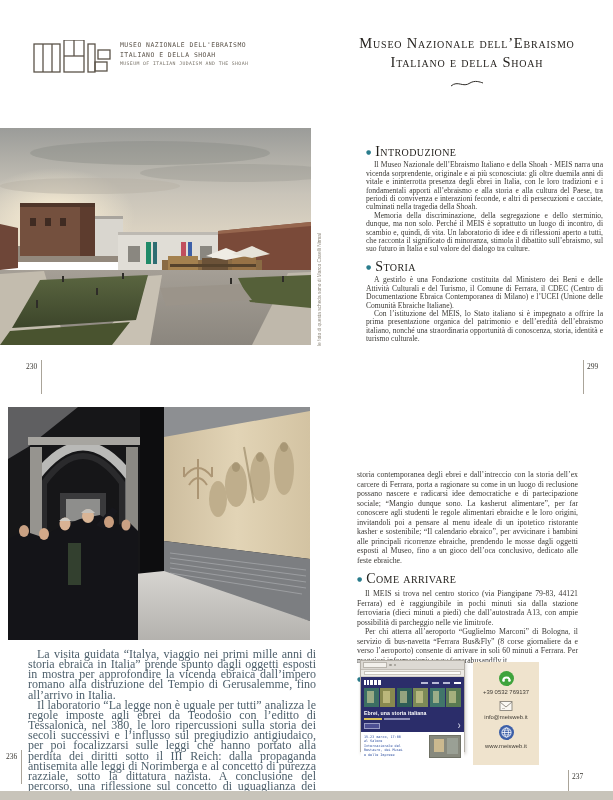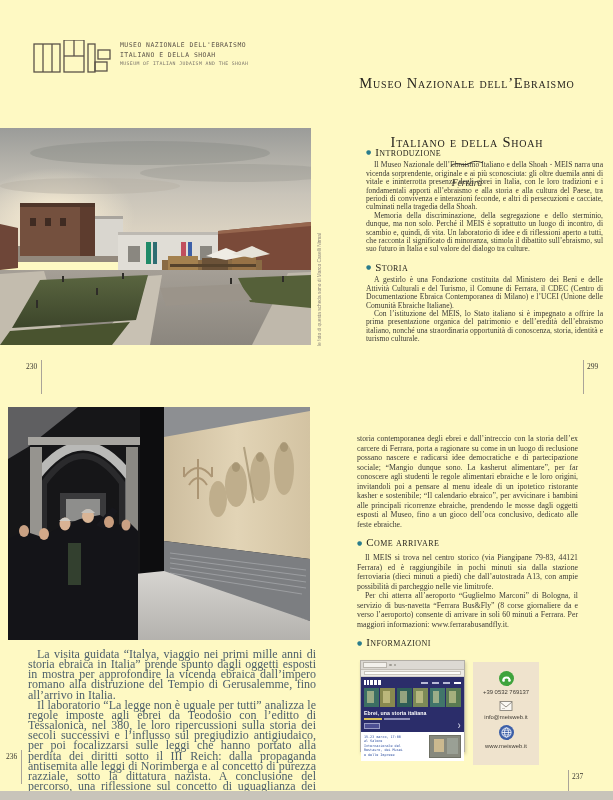--- a/index.html
+++ b/index.html
@@ -1,47 +1,47 @@
 <!DOCTYPE html>
 <html><head>
 <meta charset="utf-8">
 <style>
   html,body{margin:0;padding:0;background:#c8c4ba;}
-  .sheet{position:relative;width:613px;height:791px;background:#fef9c3;overflow:hidden;
+  .sheet{position:relative;width:613px;height:791px;background:#ffffff;overflow:hidden;
          font-family:"Liberation Serif",serif;color:#3c3a36;}
   
   .logo{position:absolute;left:33px;top:40px;display:flex;gap:9px;align-items:flex-start;}
   .logo svg{display:block;}
   .logo-text{font-family:"DejaVu Sans Mono",monospace;color:#5b5349;}
   .logo-line{font-size:6.4px;letter-spacing:.5px;line-height:10px;white-space:nowrap;}
   .logo-line3{font-size:4.8px;letter-spacing:.4px;color:#7b756b;margin-top:1px;white-space:nowrap;}
   
   .title-block{position:absolute;left:328px;top:34px;width:278px;text-align:center;}
-  .title-line{font-variant:small-caps;font-size:14.5px;line-height:19px;letter-spacing:.8px;color:#26231f;margin-top:40px;}
+  .title-line{font-variant:small-caps;font-size:14.5px;line-height:19px;letter-spacing:.8px;color:#26231f;}
   .ornament{margin:7px auto 0;display:block;}
   .subtitle{font-style:italic;font-size:9.5px;color:#33302b;margin-top:9px;}
   
   .photo1{position:absolute;left:0;top:128px;width:311px;height:217px;}
   .photo2{position:absolute;left:8px;top:407px;width:302px;height:233px;}
   .credit{position:absolute;left:317px;top:346px;transform:rotate(-90deg);transform-origin:0 0;
           width:218px;font-family:"Liberation Sans",sans-serif;font-size:4.8px;color:#8f897d;white-space:nowrap;}
   
   .pgnum{position:absolute;font-size:7.5px;color:#3b3934;}
   .pgrule{position:absolute;width:1px;background:#aaa499;}
   
   .col{position:absolute;text-align:justify;}
   .col p{margin:0;text-indent:8px;}
-  .col p.cont{text-indent:0;}
+  .col p.cont{text-indent:0;margin-top:36px;}
   .col-231{left:366px;top:148px;width:237px;font-size:7.6px;line-height:8.4px;}
   .col-237{left:357px;top:434px;width:221px;font-size:7.8px;line-height:9.55px;}
   .col-236{left:28px;top:649px;width:288px;font-size:12px;line-height:10.15px;color:#4d5f6b;}
   .col-236 p{text-indent:9px;}
   .sec-head{display:flex;align-items:center;gap:4px;margin:0 0 5px 0;text-indent:0;}
   .sec-head .bullet{color:#2a7c8c;font-size:6px;line-height:6px;font-family:"DejaVu Sans",sans-serif;}
-  .sec-head .sec-title{font-variant:small-caps;font-size:11px;letter-spacing:.4px;color:#211f1b;}
+  .sec-head .sec-title{font-variant:small-caps;font-size:14px;letter-spacing:.4px;color:#211f1b;}
   .gap-top{margin-top:9px;}
   
   .browser{position:absolute;left:360px;top:660px;width:103px;height:90px;background:#fff;
            border:1px solid #b3afa7;box-shadow:1px 2px 3px rgba(90,80,60,.25);font-family:"Liberation Sans",sans-serif;}
   .chrome{height:8px;background:#dcd9d3;border-bottom:1px solid #c3bfb7;display:flex;align-items:center;gap:2px;padding:0 2px;}
   .chrome .tab{width:22px;height:4px;background:#f3f1ec;border:0.5px solid #b9b5ad;}
   .chrome .cdot{width:2.5px;height:2.5px;border-radius:50%;background:#a09c94;}
   .addr{height:6px;background:#eceae5;border-bottom:1px solid #d4d1ca;display:flex;align-items:center;padding:0 3px;}
   .addr .addr-bar{height:2.5px;flex:1;background:#fdfdfb;border:0.5px solid #c9c5bd;}
   .site-head{background:#2b2d6a;padding:2px 3px 3px;}
@@ -95,21 +95,20 @@
       <div class="logo-line3">MUSEUM OF ITALIAN JUDAISM AND THE SHOAH</div>
     </div>
   </div>
 
   <div class="title-block">
     <div class="title-line">Museo Nazionale dell’Ebraismo</div>
     <div class="title-line">Italiano e della Shoah</div>
     <svg class="ornament" width="36" height="10" viewBox="0 0 36 10">
       <path d="M2 7 C9 1 14 9 21 4 C26 1 31 3 34 4" fill="none" stroke="#2f2c28" stroke-width="1"></path>
     </svg>
-    <div class="subtitle">Ferrara</div>
   </div>
 
   <svg class="photo1" viewBox="0 0 311 217" preserveAspectRatio="none">
     <defs>
       <linearGradient id="sky" x1="0" y1="0" x2="0" y2="1">
         <stop offset="0" stop-color="#9b9c99"></stop>
           <stop offset=".5" stop-color="#c9c4b9"></stop>
           <stop offset="1" stop-color="#e8ddc8"></stop>
       </linearGradient>
       <radialGradient id="glow" cx=".5" cy=".5" r=".5">

